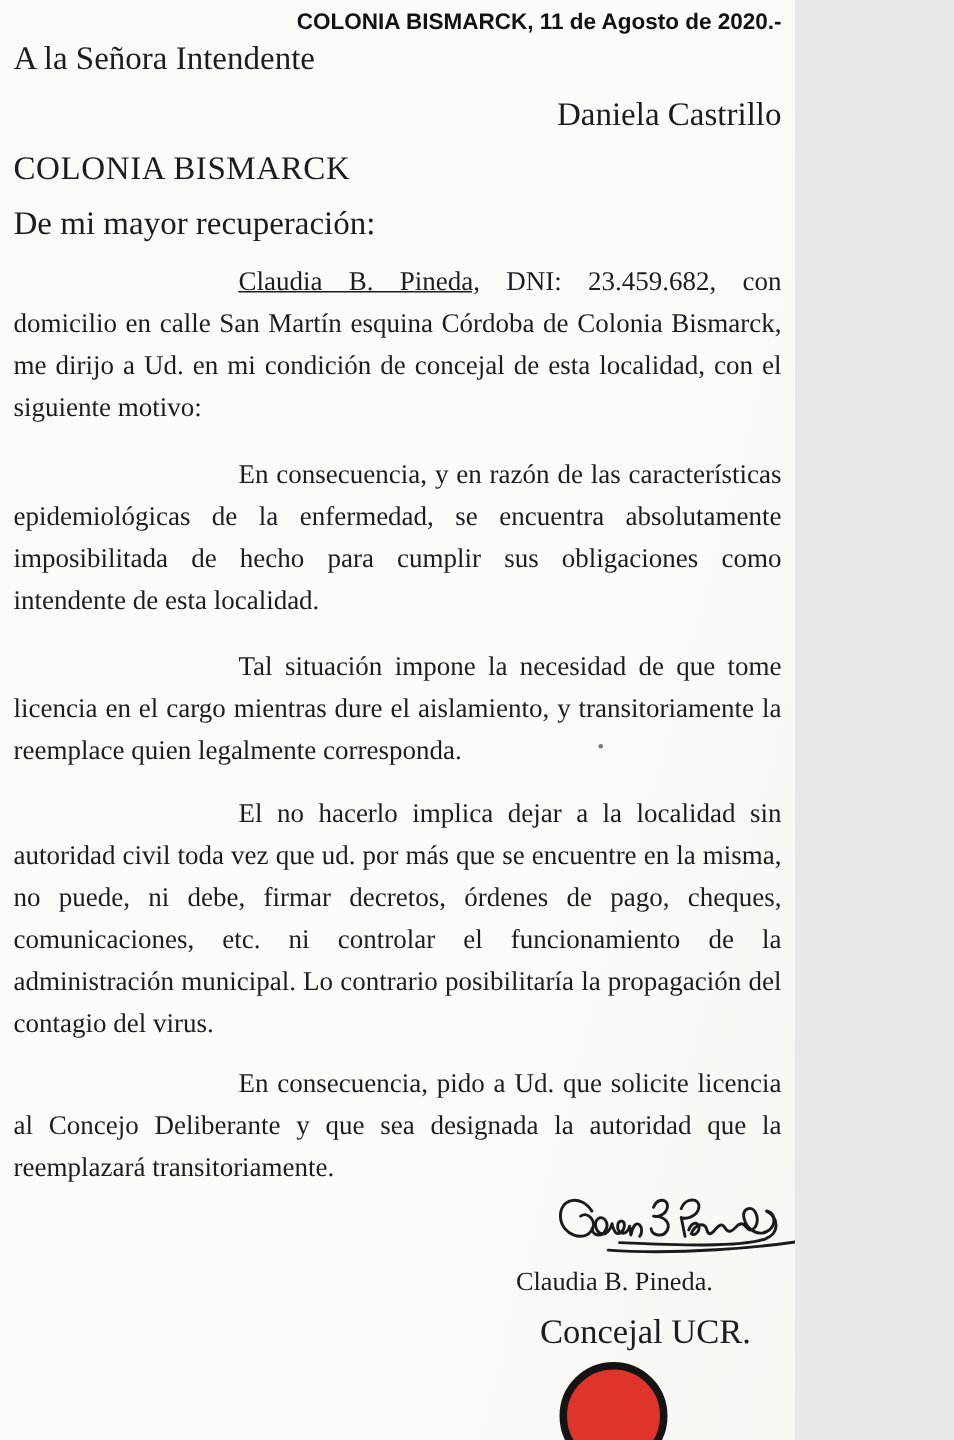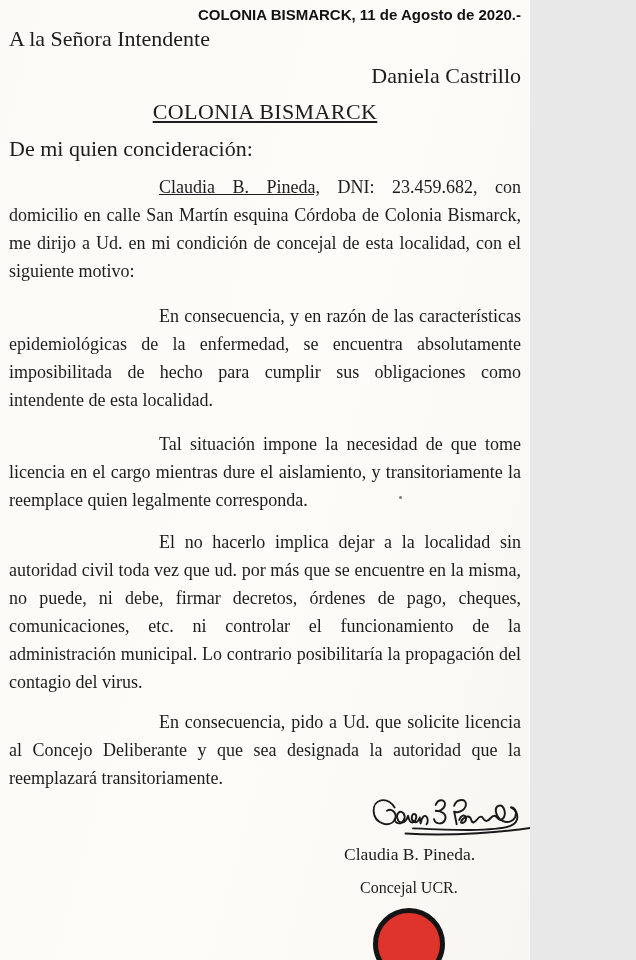--- a/index.html
+++ b/index.html
@@ -17,21 +17,21 @@
     margin-top:6px;
     text-align:right;
     font-family:"Liberation Sans","DejaVu Sans",sans-serif;
     font-weight:bold;
     font-size:15px;
     color:#121212;
   }
   .addr{font-size:22px;line-height:21px;}
   .addr.l1{margin-top:5px;}
   .addr.l2{margin-top:16px;text-align:right;}
-  .addr.city{margin-top:15px;text-decoration:underline;letter-spacing:0.4px;text-align:center;}
+  .addr.city{margin-top:15px;letter-spacing:0.4px;}
   .addr.salutation{margin-top:16px;}
   .para{
     margin:0;
     font-size:18px;
     line-height:28px;
     text-align:justify;
     text-indent:150px;
   }
   .p1{margin-top:14px;}
   .p2{margin-top:18px;}
@@ -41,21 +41,21 @@
   .p6{margin-top:12px;}
   .p7{margin-top:10px;}
   .u{text-decoration:underline;}
   .sig-block{
     margin-top:2px;
     margin-left:335px;
     width:230px;
   }
   .sig-svg{display:block;width:210px;height:52px;margin-left:6px;}
   .sig-name{font-size:17.5px;line-height:20px;margin-top:-2px;}
-  .sig-title{font-size:16px;line-height:20px;margin-top:14px;margin-left:16px;}
+  .sig-title{font-size:23px;line-height:20px;margin-top:14px;margin-left:16px;}
   .ucr-logo{
     position:relative;
     margin-top:10px;
     margin-left:364px;
     width:62px;height:62px;
     background:#df342b;
     border:5px solid #141414;
     border-radius:50%;
     overflow:hidden;
     box-shadow:0 0 0 1px #df342b inset;
@@ -72,21 +72,21 @@
 </head>
 <body>
 
 <div class="page">
 
   <div class="date-line">COLONIA BISMARCK, 11 de Agosto de 2020.-</div>
 
   <div class="addr l1">A la Señora Intendente</div>
   <div class="addr l2">Daniela Castrillo</div>
   <div class="addr city">COLONIA BISMARCK</div>
-  <div class="addr salutation">De mi quien concideración:</div>
+  <div class="addr salutation">De mi mayor recuperación:</div>
 
   <p class="para p1"><span class="u">Claudia B. Pineda,</span><span> DNI: 23.459.682, con domicilio en calle San Martín esquina Córdoba de Colonia Bismarck, me dirijo a Ud. en mi condición de concejal de esta localidad, con el siguiente motivo:</span></p>
 
 
   <p class="para p3">En consecuencia, y en razón de las características epidemiológicas de la enfermedad, se encuentra absolutamente imposibilitada de hecho para cumplir sus obligaciones como intendente de esta localidad.</p>
 
   <p class="para p4">Tal situación impone la necesidad de que tome licencia en el cargo mientras dure el aislamiento, y transitoriamente la reemplace quien legalmente corresponda.</p>
 
   <p class="para p5">El no hacerlo implica dejar a la localidad sin autoridad civil toda vez que ud. por más que se encuentre en la misma, no puede, ni debe, firmar decretos, órdenes de pago, cheques, comunicaciones, etc. ni controlar el funcionamiento de la administración municipal. Lo contrario posibilitaría la propagación del contagio del virus.</p>
 

